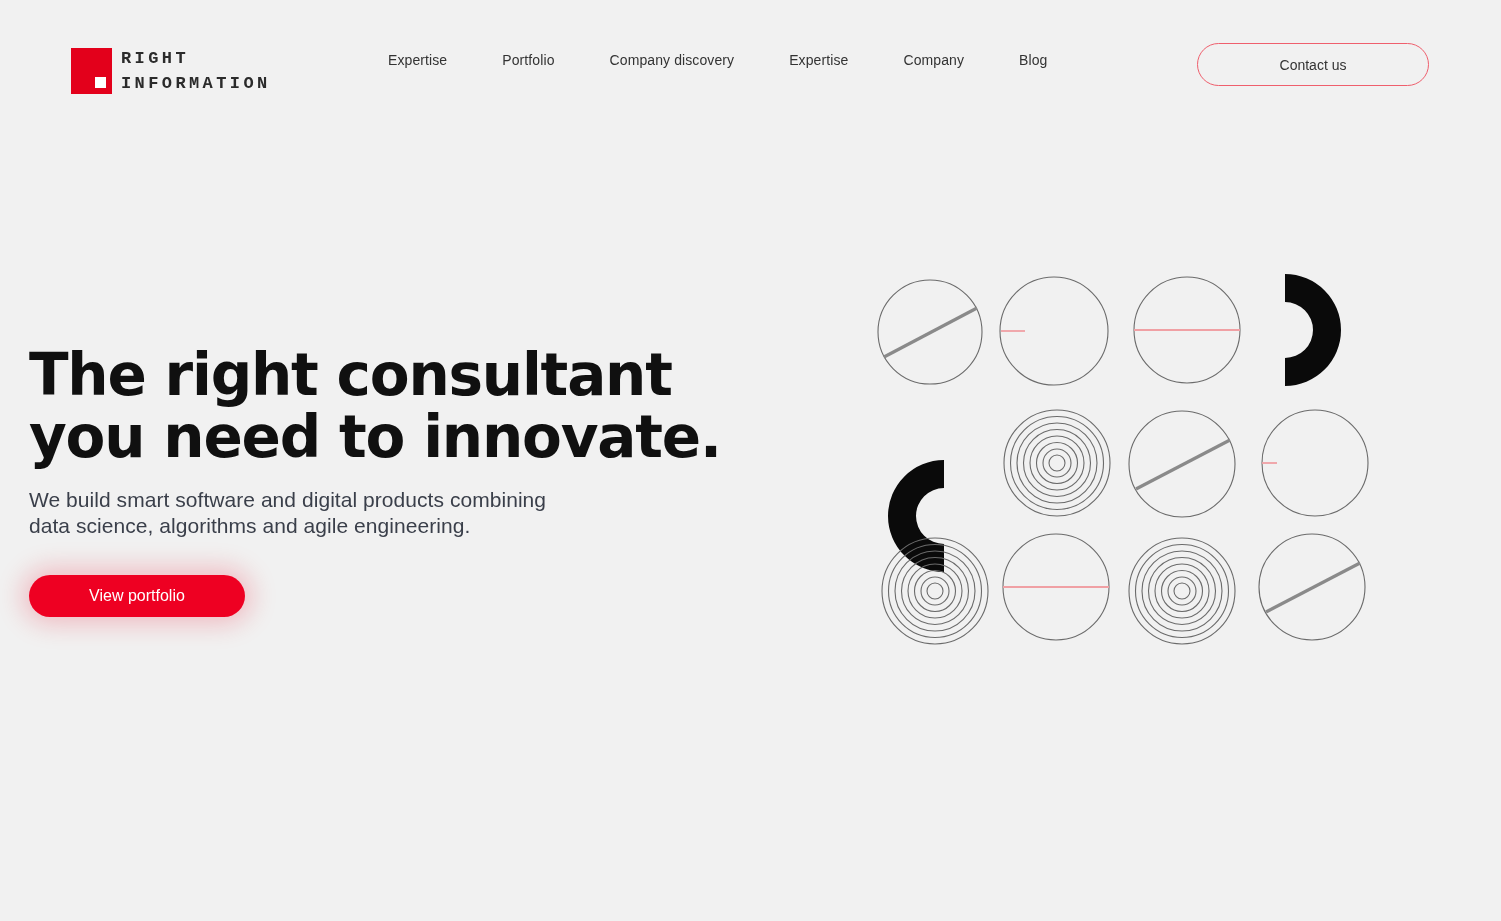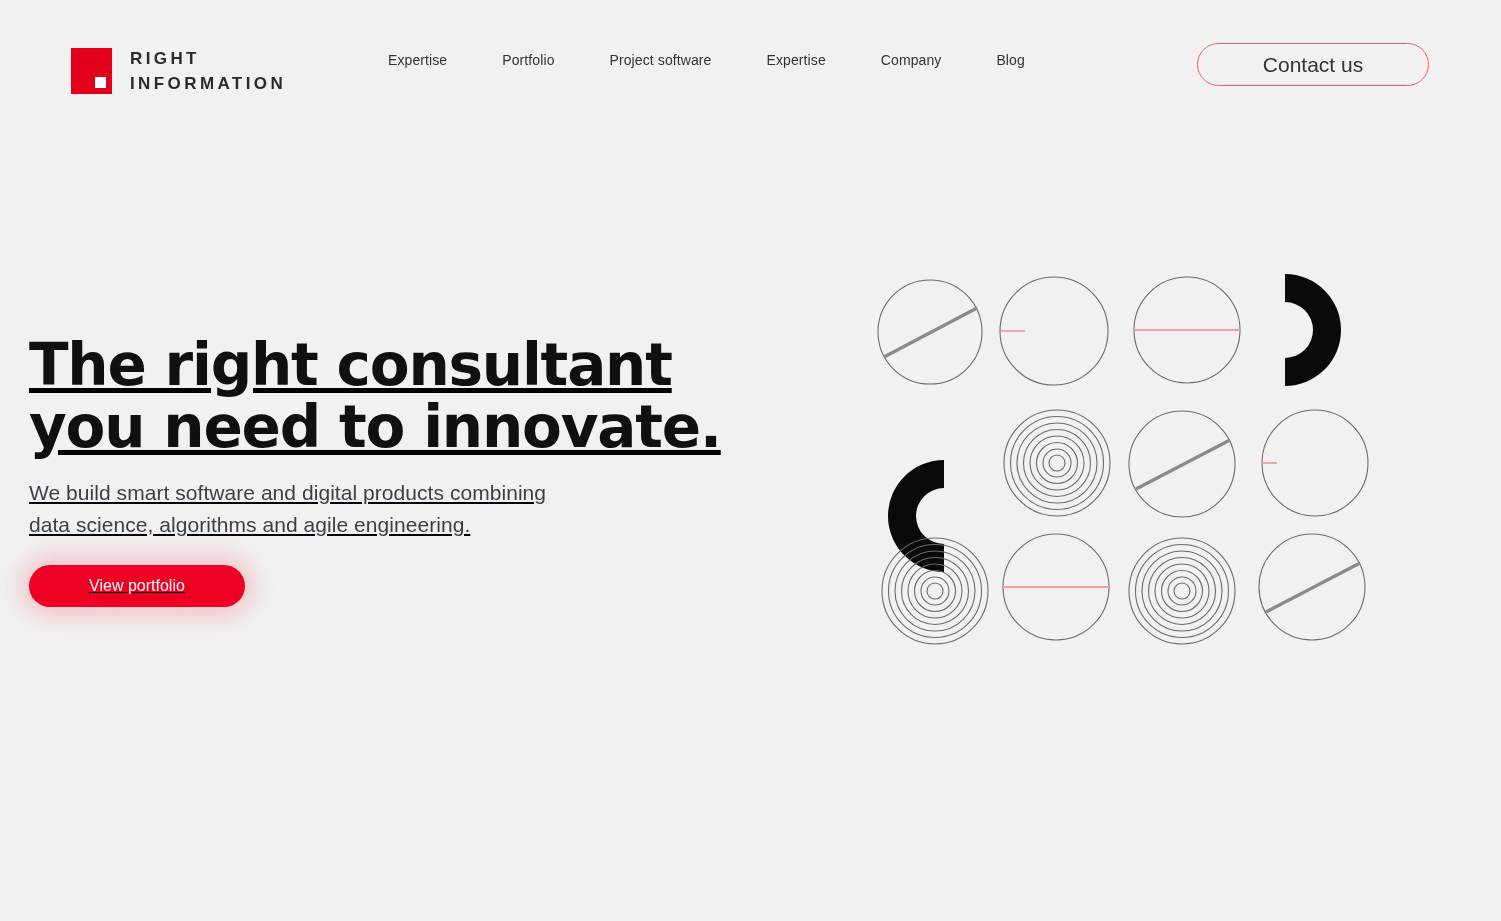--- a/index.html
+++ b/index.html
@@ -11,21 +11,21 @@
   }
   .page { position:relative; width:1501px; height:921px; background:#f1f1f1; }
 
   
   .header {
     position:absolute; top:0; left:0; width:1501px; height:130px;
     display:flex; align-items:center;
   }
   .logo {
     position:absolute; left:71px; top:46px;
-    display:flex; align-items:center; gap:18px;
+    display:flex; align-items:center; gap:9px;font-family:Liberation Mono, monospace;
   }
   .logo-mark {
     position:relative; width:41px; height:46px; background:#e3001b;
   }
   .logo-mark .inner-sq {
     position:absolute; right:6px; bottom:6px;
     width:11px; height:11px; background:#ffffff;
   }
   .logo-text {
     display:flex; flex-direction:column;
@@ -42,44 +42,44 @@
     margin-right:55px; white-space:nowrap;
     cursor:pointer; letter-spacing:0.1px;
   }
   .nav-item:last-child { margin-right:10px; }
 
   .contact-btn {
     position:absolute; left:1197px; top:43px;
     width:232px; height:43px;
     border:1.3px solid #ef5f6d; border-radius:999px;
     background:transparent; color:#333333;
-    font-size:21px; font-family:"Liberation Sans", sans-serif;
+    font-size:14px; font-family:"Liberation Sans", sans-serif;
     cursor:pointer;
     display:flex; align-items:center; justify-content:center;text-align:right;
   }
 
   
-  .hero-left { position:absolute; left:29px; top:334px; width:720px;text-decoration:underline; }
+  .hero-left { position:absolute; left:29px; top:344px; width:720px; }
   .headline {
     font-family:"DejaVu Sans", sans-serif;
     font-weight:bold;
     font-size:58px; line-height:62px;
     letter-spacing:-1.2px;
     color:#101010;
     white-space:pre-line;
   }
   .subtitle {
     margin-top:19px;
-    font-size:21px; line-height:32px;
+    font-size:21px; line-height:26px;
     color:#3a3f4a;
     white-space:pre-line;
     letter-spacing:0.05px;
   }
   .portfolio-btn {
-    margin-top:24px;
+    margin-top:36px;
     width:216px; height:42px;
     background:#ee0022; color:#ffffff;
     border:none; border-radius:999px;
     font-size:16px; font-family:"Liberation Sans", sans-serif;
     cursor:pointer;
     box-shadow:0 0 26px 7px rgba(238,0,34,0.22);
     display:flex; align-items:center; justify-content:center;
   }
 
   
@@ -102,21 +102,21 @@
       </div>
       <div class="logo-text">
         <span>RIGHT</span>
         <span>INFORMATION</span>
       </div>
     </div>
 
     <nav class="nav">
       <span class="nav-item">Expertise</span>
       <span class="nav-item">Portfolio</span>
-      <span class="nav-item">Project software</span>
+      <span class="nav-item">Company discovery</span>
       <span class="nav-item">Expertise</span>
       <span class="nav-item">Company</span>
       <span class="nav-item">Blog</span>
     </nav>
 
     <button class="contact-btn">Contact us</button>
   </div>
 
   <div class="hero-left">
     <h1 class="headline">The right consultant

